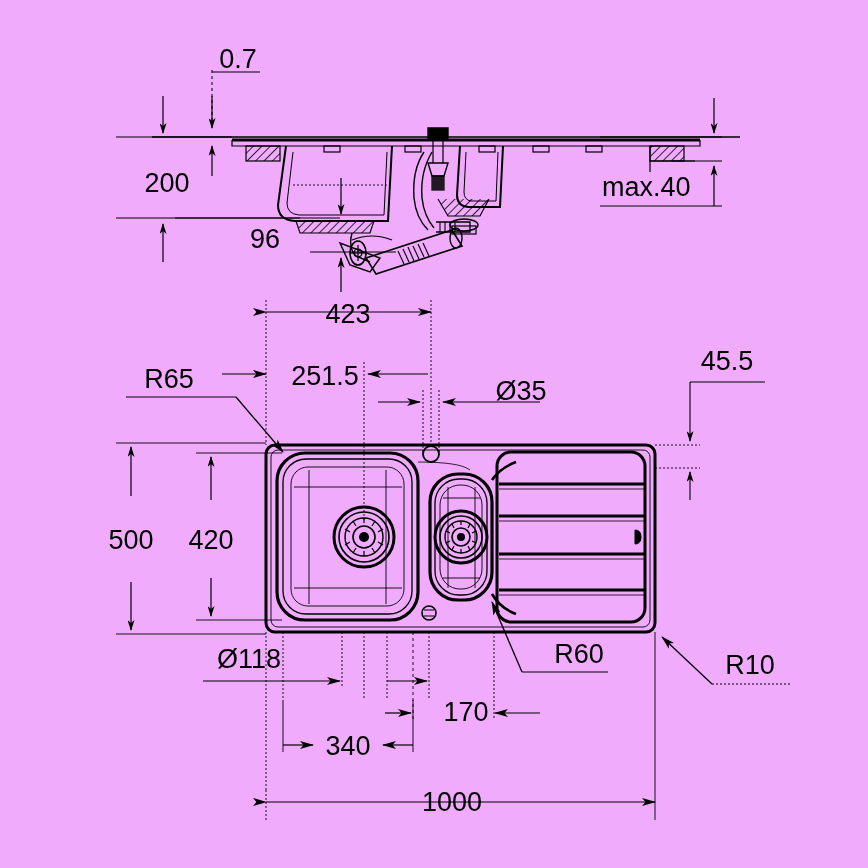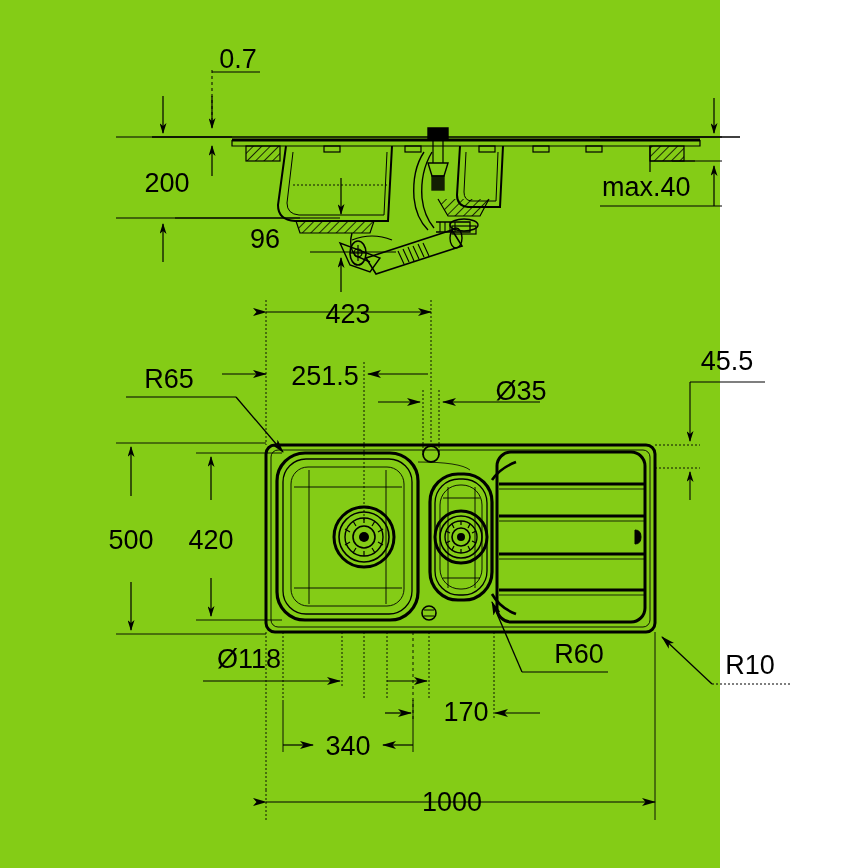--- a/index.html
+++ b/index.html
@@ -1,18 +1,18 @@
 <!DOCTYPE html>
 <html><head>
 <meta charset="utf-8">
 <style>
   html,body{margin:0;padding:0;background:#ffffff;}
   body{width:868px;height:868px;overflow:hidden;
        font-family:"Liberation Sans",sans-serif;color:#000;}
-  #sheet{position:relative;width:720px;height:868px;background:#84cc16;}
+  #sheet{position:relative;width:868px;height:868px;background:#f0abfc;}
   svg{position:absolute;top:0;left:0;}
   .dimtext{font-family:"Liberation Sans",sans-serif;font-size:27px;fill:#000;}
 </style>
 </head>
 <body>
 
 <div id="sheet">
 
 <svg width="868" height="868" viewBox="0 0 868 868">
 

